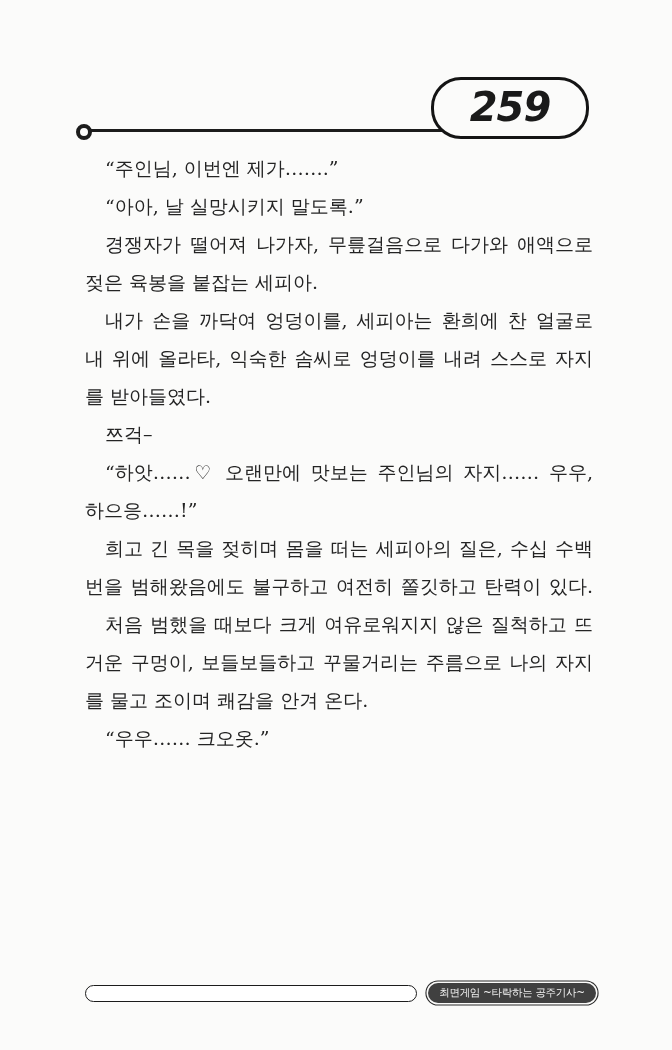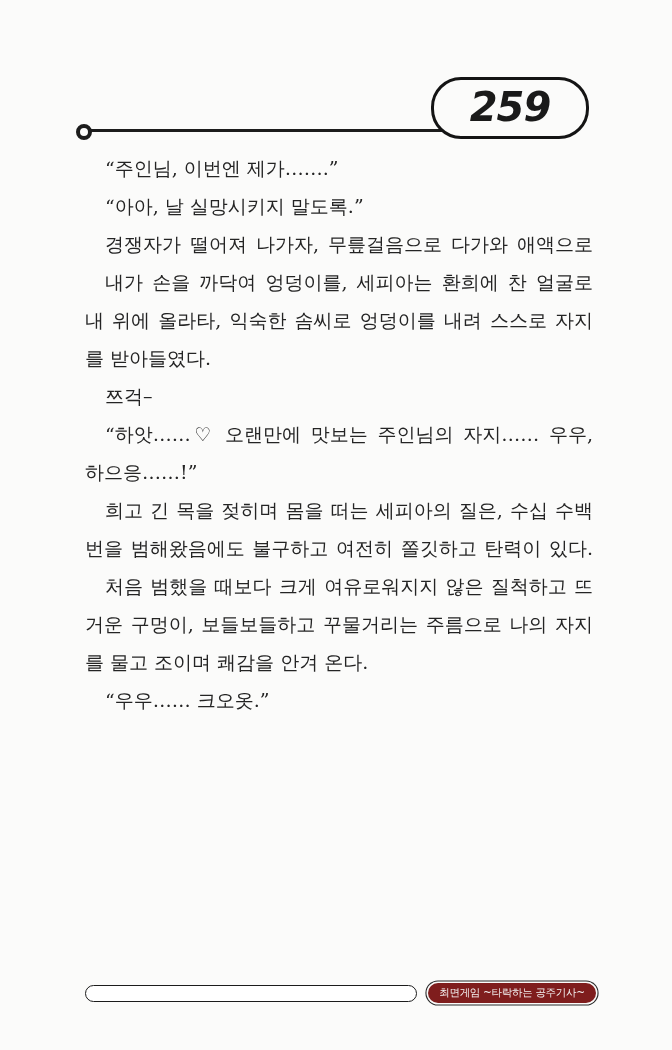--- a/index.html
+++ b/index.html
@@ -97,21 +97,21 @@
     background: #ffffff;
     border: 1.6px solid #1c1c1c;
     border-radius: 9px;
   }
   .footer-pill {
     position: absolute;
     left: 428px;
     top: 983px;
     width: 168px;
     height: 20px;
-    background: #7f1d1d;
+    background: #404040;
     border-radius: 10px;
     box-shadow: 0 0 0 1.5px #fbfbfa, 0 0 0 2.6px #2a2a2a;
     display: flex;
     align-items: center;
     justify-content: center;
   }
   .footer-pill span {
     font-family: "DejaVu Sans", sans-serif;
     font-size: 10.5px;
     letter-spacing: -0.3px;
@@ -127,20 +127,21 @@
   <div class="header-ring"></div>
   <div class="header-rule"></div>
   <div class="page-pill">
     <span>259</span>
   </div>
 
   <div class="content" id="content">
       <div class="line indent">“주인님, 이번엔 제가…….”</div>
       <div class="line indent gap">“아아, 날 실망시키지 말도록.”</div>
       <div class="line indent fill">경쟁자가 떨어져 나가자, 무릎걸음으로 다가와 애액으로</div>
+      <div class="line">젖은 육봉을 붙잡는 세피아.</div>
       <div class="line indent fill">내가 손을 까닥여 엉덩이를, 세피아는 환희에 찬 얼굴로</div>
       <div class="line fill">내 위에 올라타, 익숙한 솜씨로 엉덩이를 내려 스스로 자지</div>
       <div class="line">를 받아들였다.</div>
       <div class="line indent gap">쯔걱–</div>
       <div class="line indent fill gap">“하앗……♡ 오랜만에 맛보는 주인님의 자지…… 우우,</div>
       <div class="line">하으응……!”</div>
       <div class="line indent fill gap">희고 긴 목을 젖히며 몸을 떠는 세피아의 질은, 수십 수백</div>
       <div class="line fill">번을 범해왔음에도 불구하고 여전히 쫄깃하고 탄력이 있다.</div>
       <div class="line indent fill">처음 범했을 때보다 크게 여유로워지지 않은 질척하고 뜨</div>
       <div class="line fill">거운 구멍이, 보들보들하고 꾸물거리는 주름으로 나의 자지</div>

